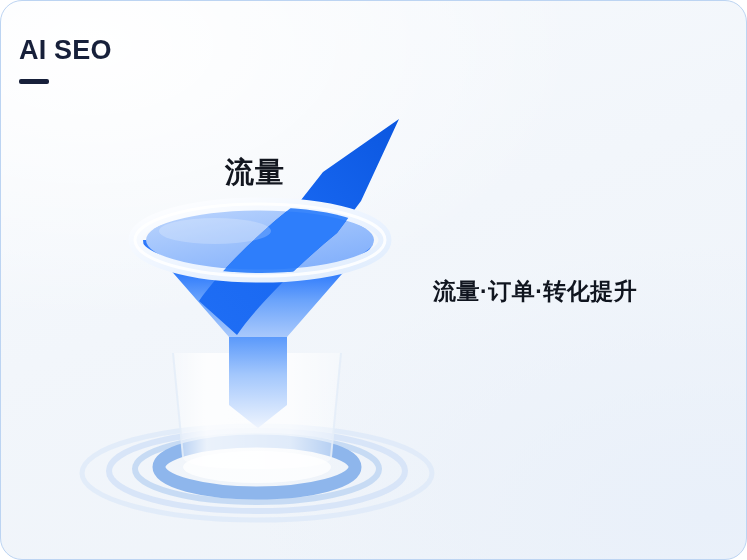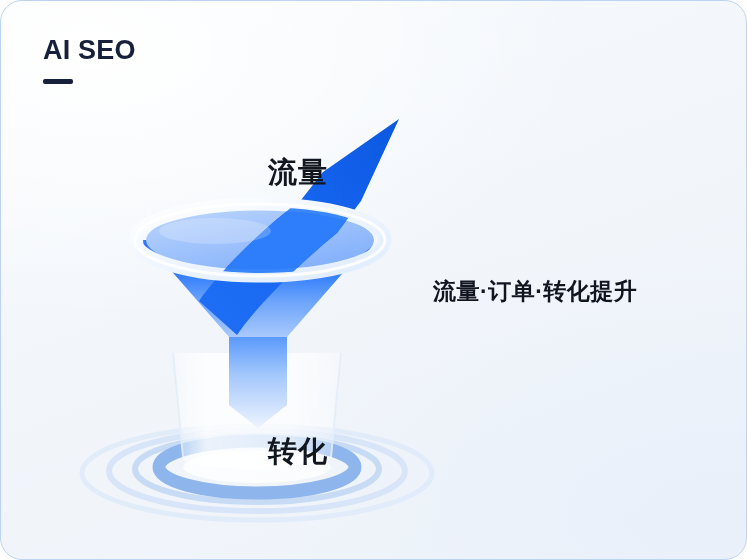--- a/index.html
+++ b/index.html
@@ -18,21 +18,21 @@
     background:
       radial-gradient(120% 90% at 12% 8%, #ffffff 0%, rgba(255,255,255,0) 55%),
       radial-gradient(100% 80% at 95% 92%, #e9f0fa 0%, rgba(233,240,250,0) 60%),
       linear-gradient(160deg, #f7fafd 0%, #f2f6fb 45%, #eef3f9 100%);
     font-family: "Liberation Sans", "DejaVu Sans", sans-serif;
   }
 
   
   #title-block {
     position: absolute;
-    left: 42px;
+    left: 18px;
     top: 36px;
   }
   #page-title {
     font-size: 27px;
     font-weight: 700;
     letter-spacing: 0.2px;
     color: #17203a;
     line-height: 1;
     white-space: nowrap;
   }
@@ -72,21 +72,20 @@
   }
 
   
   .funnel-label {
     position: absolute;
     font-size: 29px;
     font-weight: 700;
     color: #12161f;
     letter-spacing: 1px;
     white-space: nowrap;
-    margin-left: 43px;
   }
   #label-traffic { left: 224px; top: 152px; }
   #label-conversion { left: 224px; top: 431px; }
 </style>
 </head>
 <body>
 
 <div id="card">
 
   <div id="illustration">
@@ -188,21 +187,20 @@
                  C 294 266, 252 310, 236 334
                  Z" fill="#2f7ffb" opacity="0.95"></path>
       </g>
 
       <ellipse cx="214" cy="230" rx="56" ry="13" fill="#ffffff" opacity="0.22"></ellipse>
     </svg>
   </div>
 
   <div class="funnel-label" id="label-traffic">流量</div>
 
-  <div class="funnel-label" id="label-conversion">转化</div>
 
   <div id="title-block">
     <div id="page-title">AI SEO</div>
     <div id="title-underline"></div>
   </div>
 
   <div id="headline">流量·订单·转化提升</div>
 
 </div>
 

